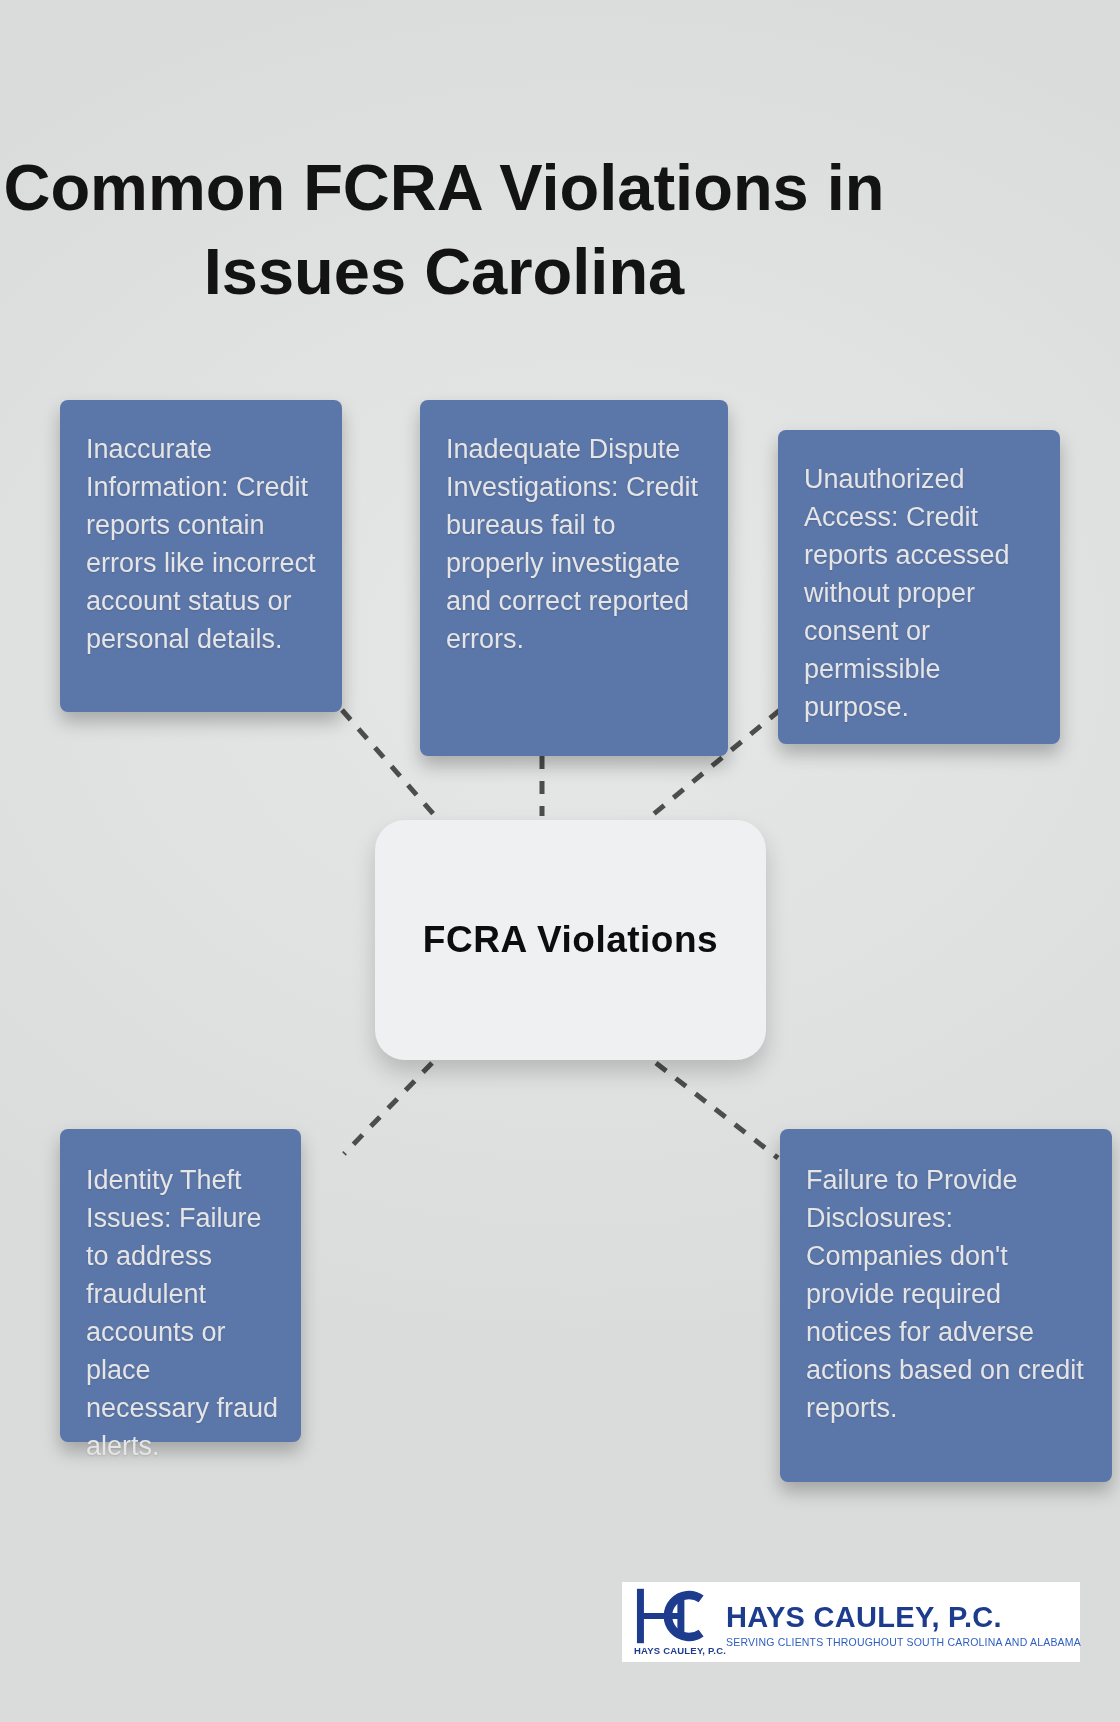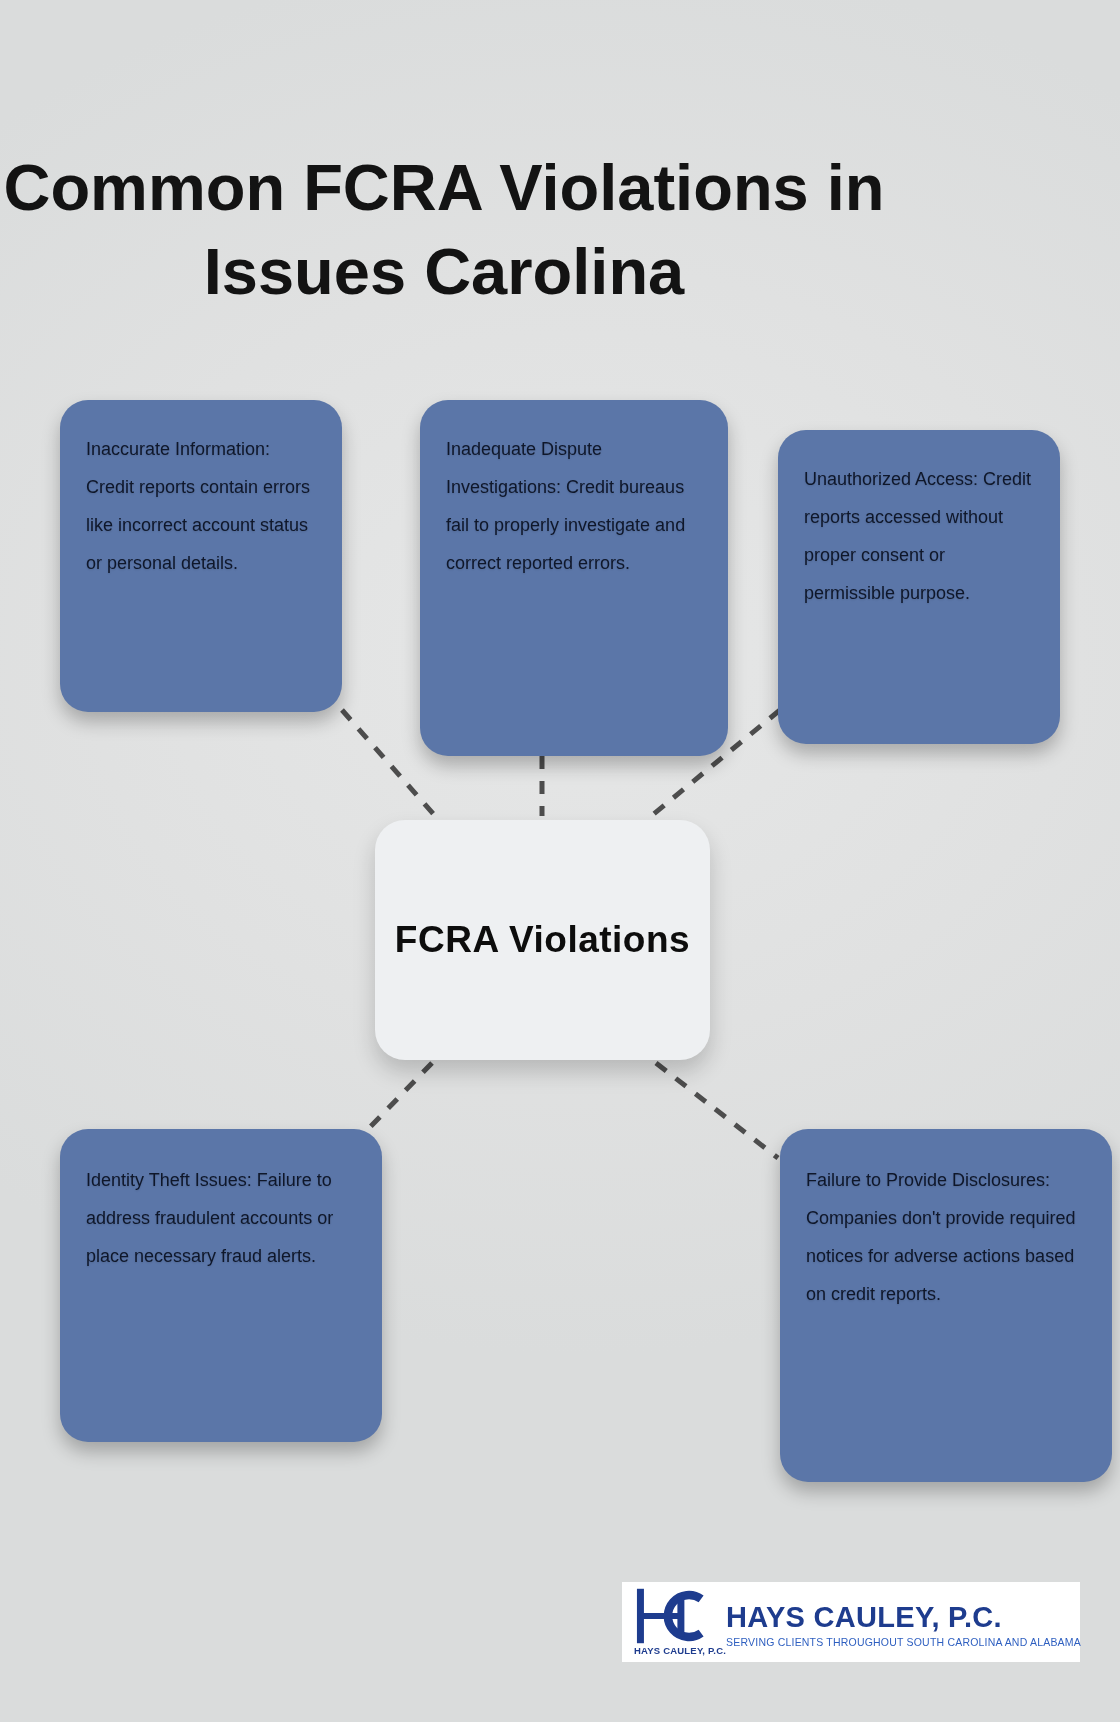--- a/index.html
+++ b/index.html
@@ -39,41 +39,41 @@
   .connectors line {
     stroke: #4d4d4d;
     stroke-width: 5;
     stroke-dasharray: 13 12;
   }
 
   .bluebox {
     position: absolute;
     z-index: 2;
     background: #5b76a8;
-    border-radius: 28px;
+    border-radius: 8px;
     box-shadow: 0 10px 18px rgba(0,0,0,0.25);
-    color: #0f172a;
-    font-size: 18px;
+    color: #e5e5e5;
+    font-size: 27px;
     line-height: 38px;
     padding: 30px 22px 0 26px;
     box-sizing: border-box;
     text-shadow: 0 1px 2px rgba(0,0,0,0.12);
   }
   .box-tl { left: 60px;  top: 400px;  width: 282px; height: 312px; }
   .box-tm { left: 420px; top: 400px;  width: 308px; height: 356px; }
   .box-tr { left: 778px; top: 398px;  width: 282px; height: 314px; margin-top: 32px; }
-  .box-bl { left: 60px;  top: 1129px; width: 322px; height: 313px; padding-top: 32px; }
+  .box-bl { left: 60px;  top: 1129px; width: 241px; height: 313px; padding-top: 32px; }
   .box-br { left: 780px; top: 1129px; width: 332px; height: 353px; padding-top: 32px; }
 
   .center-node {
     position: absolute;
     z-index: 3;
     left: 375px;
     top: 820px;
-    width: 335px;
+    width: 391px;
     height: 240px;
     background: #eef0f2;
     border-radius: 30px;
     box-shadow: 0 12px 22px rgba(0,0,0,0.18);
     display: flex;
     align-items: center;
     justify-content: center;
   }
   .center-node .label {
     font-size: 37px;

